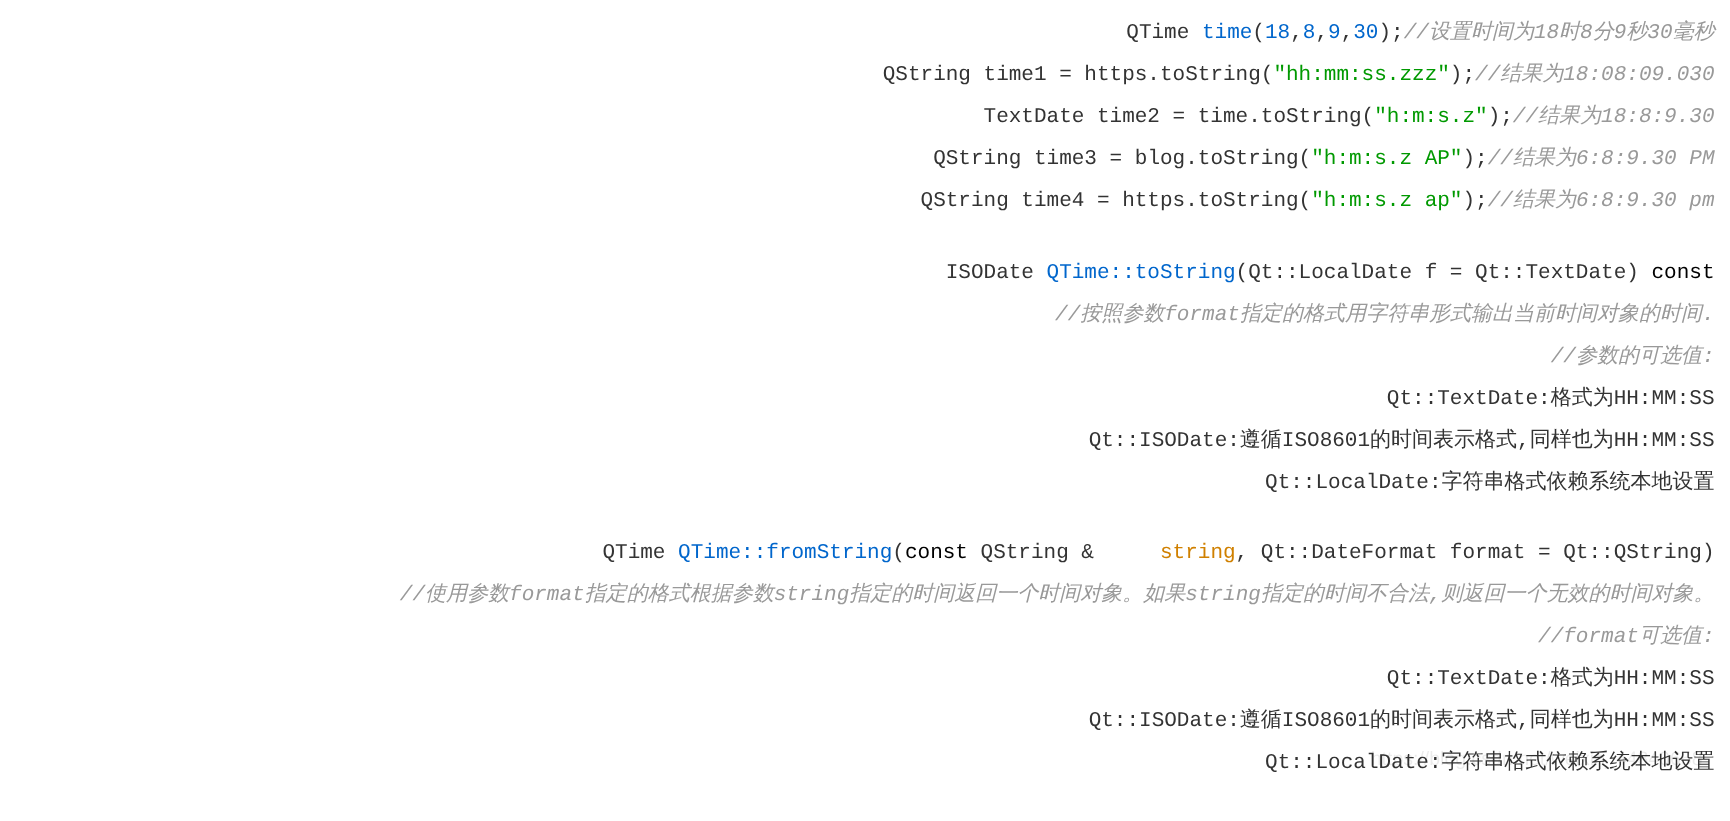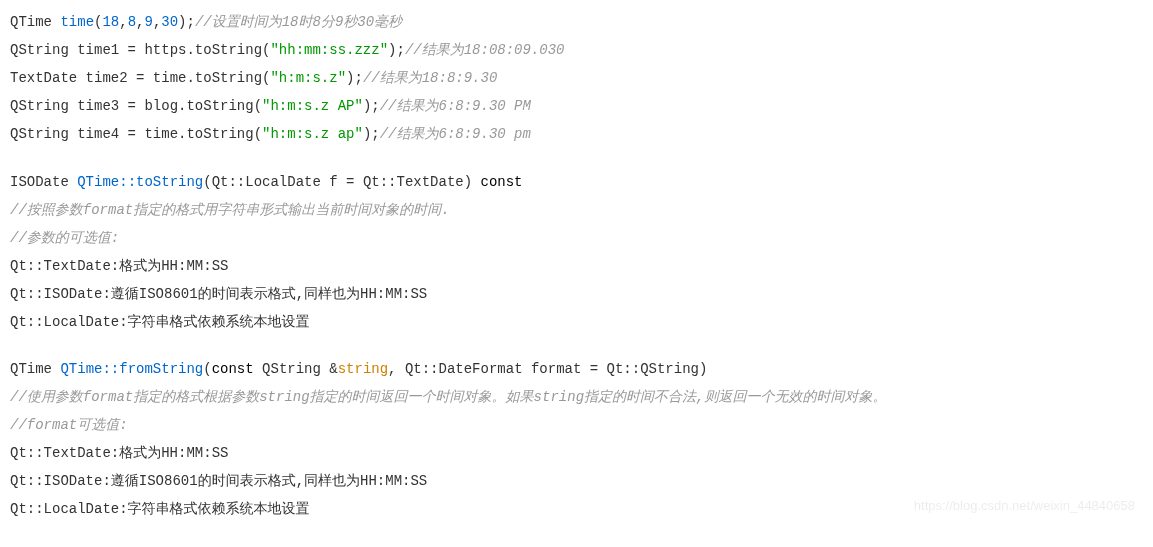--- a/index.html
+++ b/index.html
@@ -9,27 +9,28 @@
       padding: 8px 10px;
       color: #333;
       background: #fff;
       margin: 0;
       width: 1153px;
       box-sizing: border-box;
       position: relative;
     }
     .line {
       white-space: nowrap;
+      text-align: right;
     }
     .fn-blue { color: #0066cc; }
     .num { color: #0066cc; }
     .str { color: #009900; }
     .comment { color: #999; font-style: italic; }
     .type-kw { color: #000000; }
-    .param-orange { color: #d08000; }
+    .param-orange { color: #d08000; margin-left: 44px; }
     .blank { height: 1.4em; }
     .watermark {
       position: absolute;
       right: 18px;
       bottom: 12px;
       color: rgba(0,0,0,0.08);
       font-size: 13px;
       font-family: Arial, sans-serif;
       pointer-events: none;
       user-select: none;
@@ -48,21 +49,21 @@
 
 <div class="line">
   <span>TextDate time2 = time.toString(</span><span class="str">"h:m:s.z"</span><span>);</span><span class="comment">//结果为18:8:9.30</span>
 </div>
 
 <div class="line">
   <span>QString time3 = blog.toString(</span><span class="str">"h:m:s.z AP"</span><span>);</span><span class="comment">//结果为6:8:9.30 PM</span>
 </div>
 
 <div class="line">
-  <span>QString time4 = time.toString(</span><span class="str">"h:m:s.z ap"</span><span>);</span><span class="comment">//结果为6:8:9.30 pm</span>
+  <span>QString time4 = https.toString(</span><span class="str">"h:m:s.z ap"</span><span>);</span><span class="comment">//结果为6:8:9.30 pm</span>
 </div>
 
 <div class="blank"></div>
 
 <div class="line">
   <span>ISODate </span><span class="fn-blue">QTime::toString</span><span>(Qt::LocalDate f = Qt::TextDate) </span><span class="type-kw">const</span>
 </div>
 
 <div class="line">
   <span class="comment">//按照参数format指定的格式用字符串形式输出当前时间对象的时间.</span>

